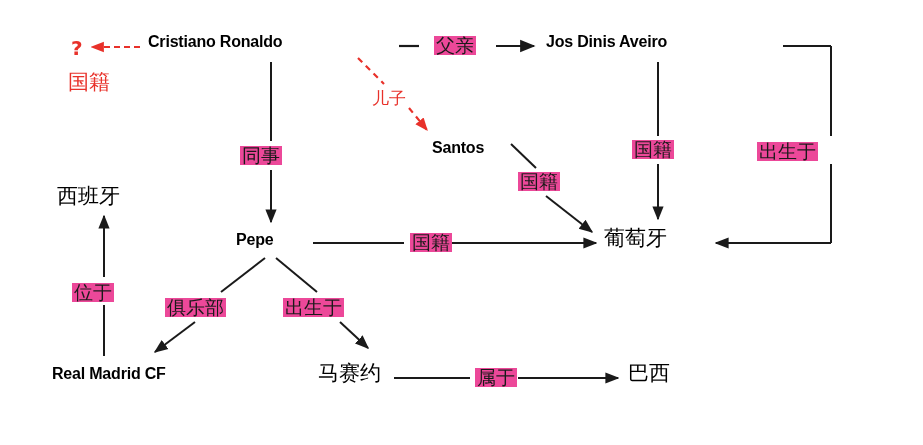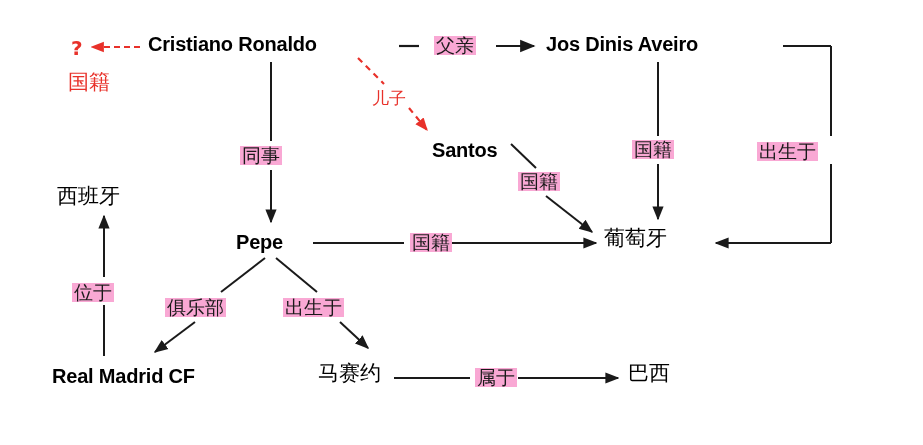--- a/index.html
+++ b/index.html
@@ -23,36 +23,36 @@
     height: 445px;
   }
   .node {
     position: absolute;
     white-space: nowrap;
     color: #000000;
     line-height: 1;
   }
   .node-latin {
     font-weight: bold;
-    font-size: 20px;
+    font-size: 16px;
     letter-spacing: -0.2px;
   }
   .node-cjk {
     font-weight: normal;
     font-size: 21px;
     font-family: "DejaVu Sans", "Liberation Sans", sans-serif;
   }
   .edge-label {
     position: absolute;
     white-space: nowrap;
     color: #1a1a1a;
     font-size: 19px;
     line-height: 1;
     font-family: "DejaVu Sans", "Liberation Sans", sans-serif;
-    background: #f9a8d4;
+    background: #ec4899;
     padding: 0 2px;
   }
   .red-text {
     position: absolute;
     white-space: nowrap;
     line-height: 1;
     font-family: "DejaVu Sans", "Liberation Sans", sans-serif;
   }
   .qmark {
     font-size: 20px;

